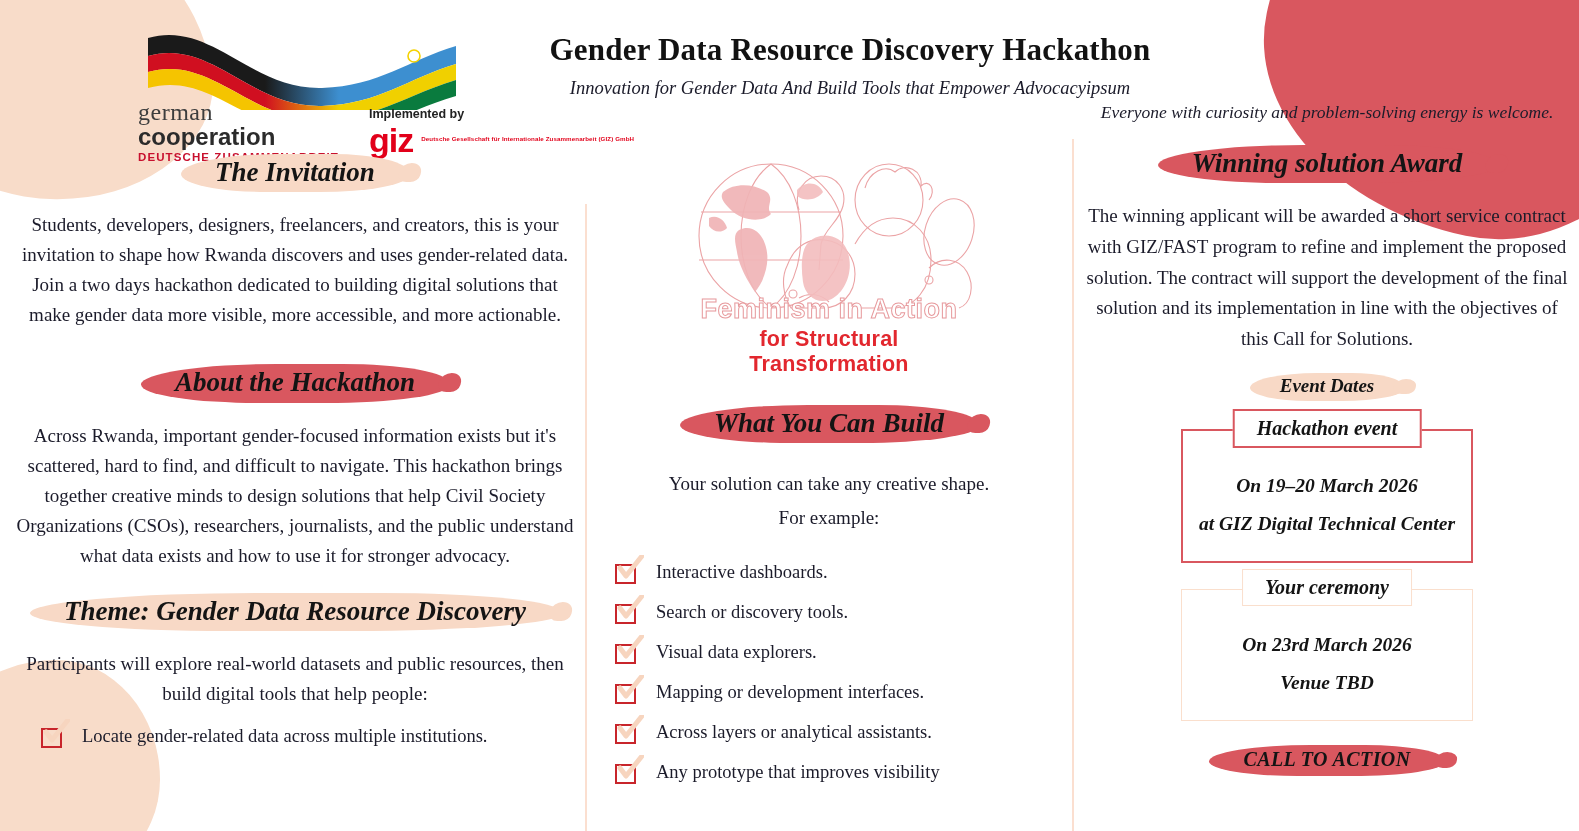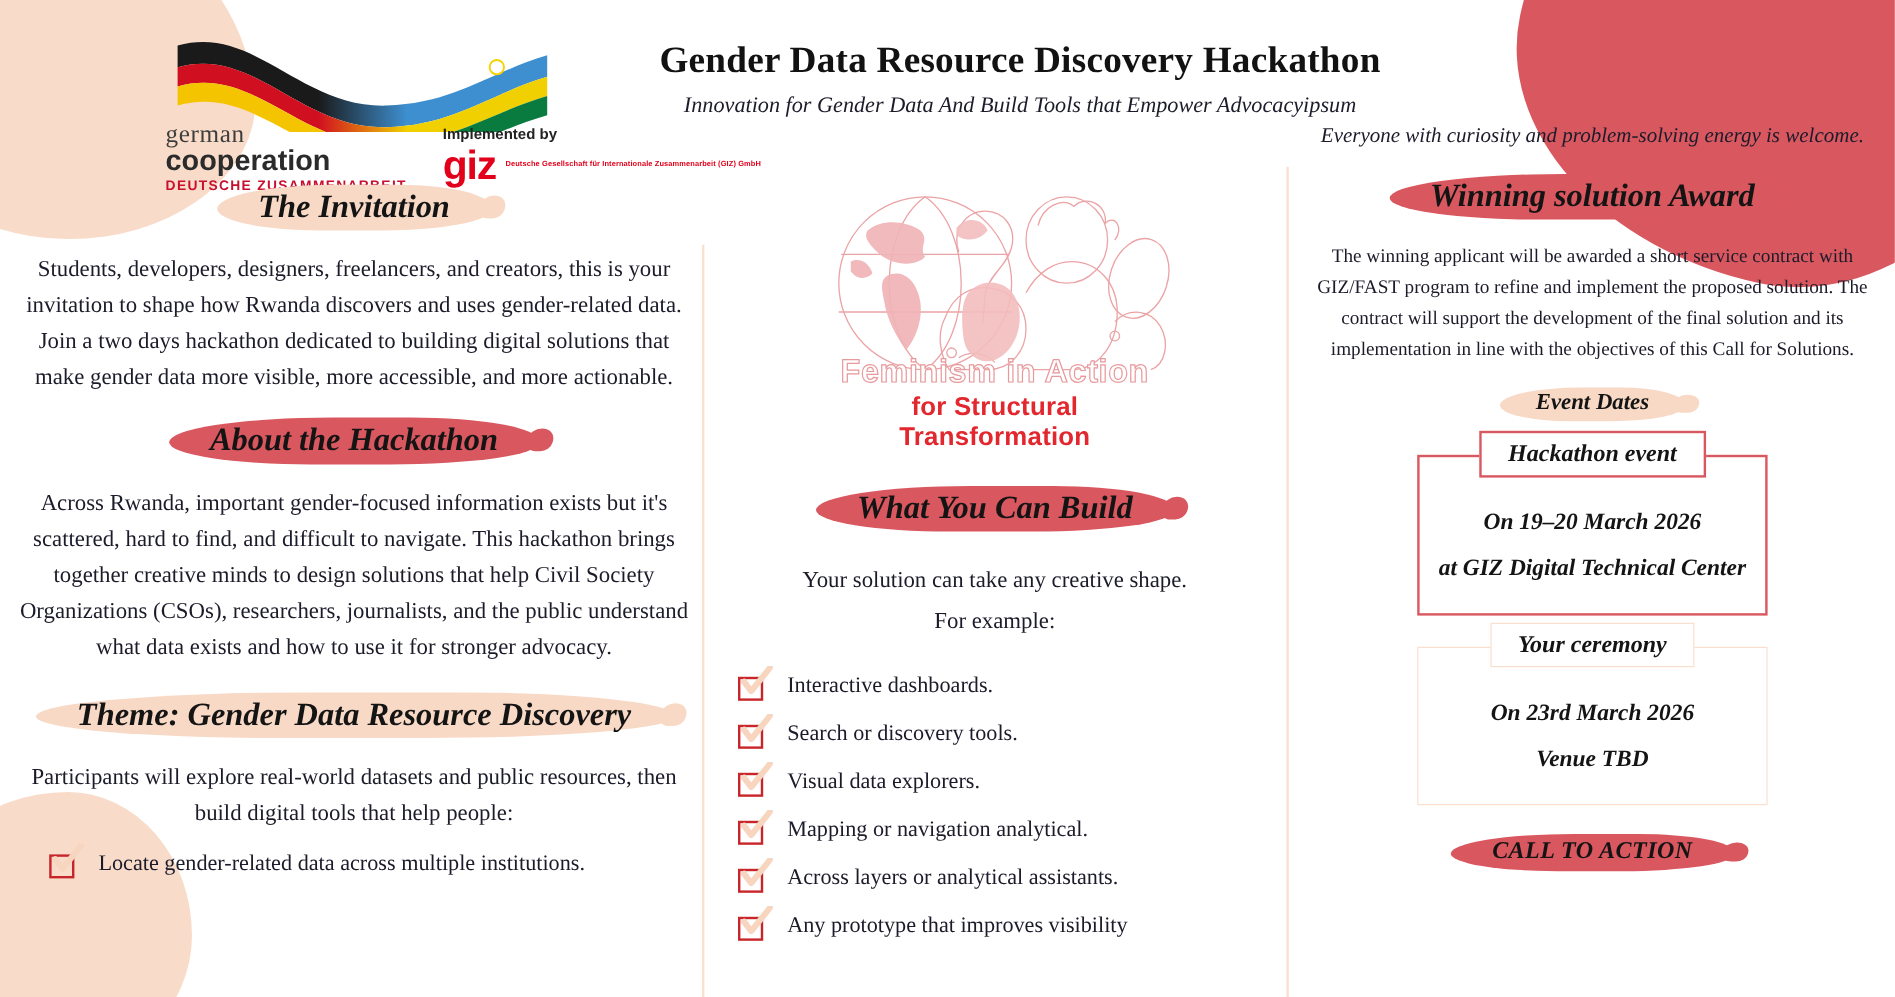--- a/index.html
+++ b/index.html
@@ -38,21 +38,21 @@
     transform: rotate(12deg);
   }
 
   
   .logo-area { position: absolute; left: 138px; top: 24px; display: flex; align-items: flex-end; gap: 26px; }
   .gc-logo { width: 205px; }
   .gc-wave { height: 86px; width: 320px; margin-left: 4px; margin-bottom: -10px; }
   .gc-text { margin-top: -4px; }
   .gc-german {
     font-family: "Liberation Serif", serif;
-    font-size: 21px; color: #3d3d3d; letter-spacing: .5px; line-height: 1;
+    font-size: 24px; color: #3d3d3d; letter-spacing: .5px; line-height: 1;
   }
   .gc-coop {
     font-family: "Liberation Sans", sans-serif;
     font-size: 24px; font-weight: 700; color: #2b2b2b; line-height: 1.05;
   }
   .gc-dz {
     font-family: "Liberation Sans", sans-serif;
     font-size: 11.5px; font-weight: 600; color: #c8102e;
     letter-spacing: 1.1px; margin-top: 2px;
   }
@@ -124,21 +124,21 @@
   .brush-red::after    { background: #d9575f; }
 
   .brush-sm { font-size: 19px; padding: 5px 30px 7px 30px; }
 
   
   .para {
     font-family: "Liberation Serif", serif;
     font-size: 19px; line-height: 1.58; color: #1b1b2a;
     margin: 16px 0 0 0;
   }
-  .para-right { font-size: 16px; line-height: 1.62; }
+  .para-right { font-size: 19px; line-height: 1.62; }
 
   .italic-note {
     font-family: "Liberation Serif", serif;
     font-style: italic; font-size: 17.5px; line-height: 1.42;
     color: #1b1b2a; margin: 0 0 18px 0;
   }
 
   
   .checklist { list-style: none; margin: 14px 0 0 0; padding: 0; text-align: left; }
   .checklist li {
@@ -256,21 +256,21 @@
 <div class="header">
   <h1 class="main-title">Gender Data Resource Discovery Hackathon</h1>
   <p class="subtitle">Innovation for Gender Data And Build Tools that Empower Advocacyipsum</p>
 </div>
 
 <div class="col col-left">
 
   <div class="brush brush-peach">The Invitation</div>
   <p class="para">Students, developers, designers, freelancers, and creators, this is your invitation to shape how Rwanda discovers and uses gender-related data. Join a two days hackathon dedicated to building digital solutions that make gender data more visible, more accessible, and more actionable.</p>
 
-  <div class="brush brush-red" style="margin-top:16px">About the Hackathon</div>
+  <div class="brush brush-red" style="margin-top:32px">About the Hackathon</div>
   <p class="para">Across Rwanda, important gender-focused information exists but it's scattered, hard to find, and difficult to navigate. This hackathon brings together creative minds to design solutions that help Civil Society Organizations (CSOs), researchers, journalists, and the public understand what data exists and how to use it for stronger advocacy.</p>
 
   <div class="brush brush-peach" style="margin-top:20px">Theme: Gender Data Resource Discovery</div>
   <p class="para">Participants will explore real-world datasets and public resources, then build digital tools that help people:</p>
 
   <ul class="checklist cl-left">
     <li>
       <span class="check-icon">
         <span class="check-box"></span>
         <svg class="check-tick" viewBox="0 0 28 26">
@@ -352,21 +352,21 @@
       </span>
       <span>Visual data explorers.</span>
     </li>
     <li>
       <span class="check-icon">
         <span class="check-box"></span>
         <svg class="check-tick" viewBox="0 0 28 26">
             <path d="M4 13 L10 21 L26 1" fill="none" stroke="#f7d5bf" stroke-width="5" stroke-linecap="round" stroke-linejoin="round"></path>
           </svg>
       </span>
-      <span>Mapping or navigation analytical.</span>
+      <span>Mapping or development interfaces.</span>
     </li>
     <li>
       <span class="check-icon">
         <span class="check-box"></span>
         <svg class="check-tick" viewBox="0 0 28 26">
             <path d="M4 13 L10 21 L26 1" fill="none" stroke="#f7d5bf" stroke-width="5" stroke-linecap="round" stroke-linejoin="round"></path>
           </svg>
       </span>
       <span>Across layers or analytical assistants.</span>
     </li>

